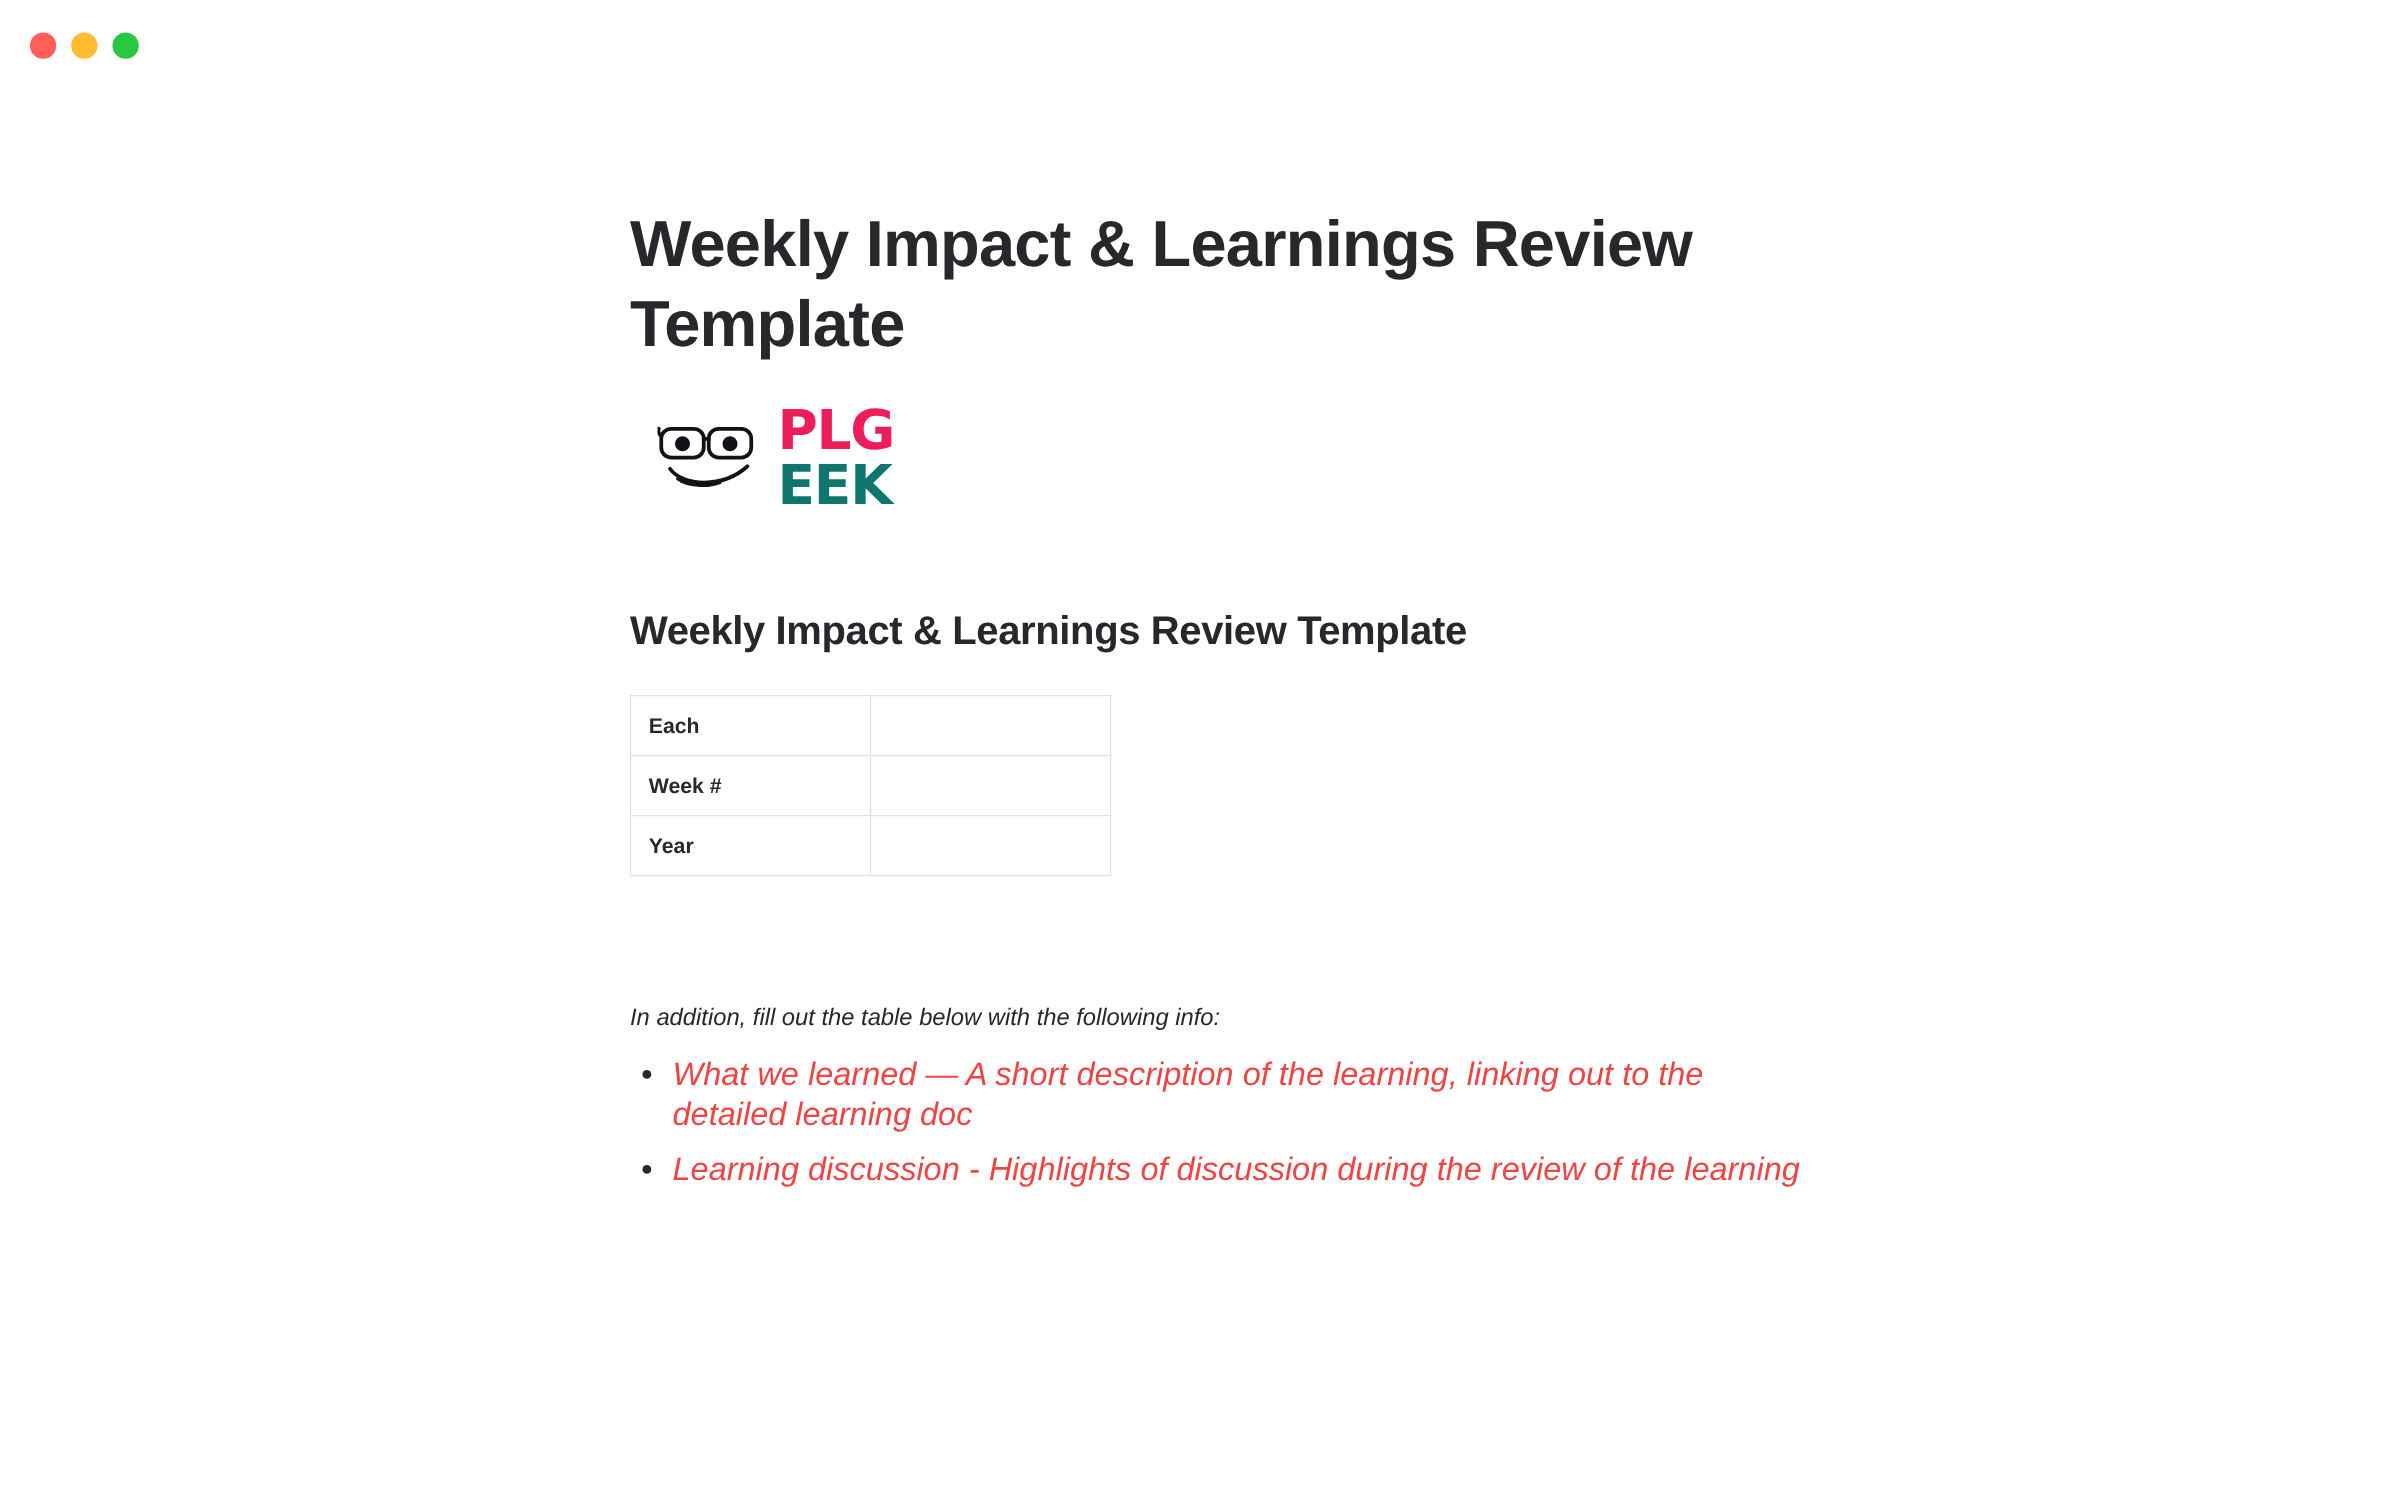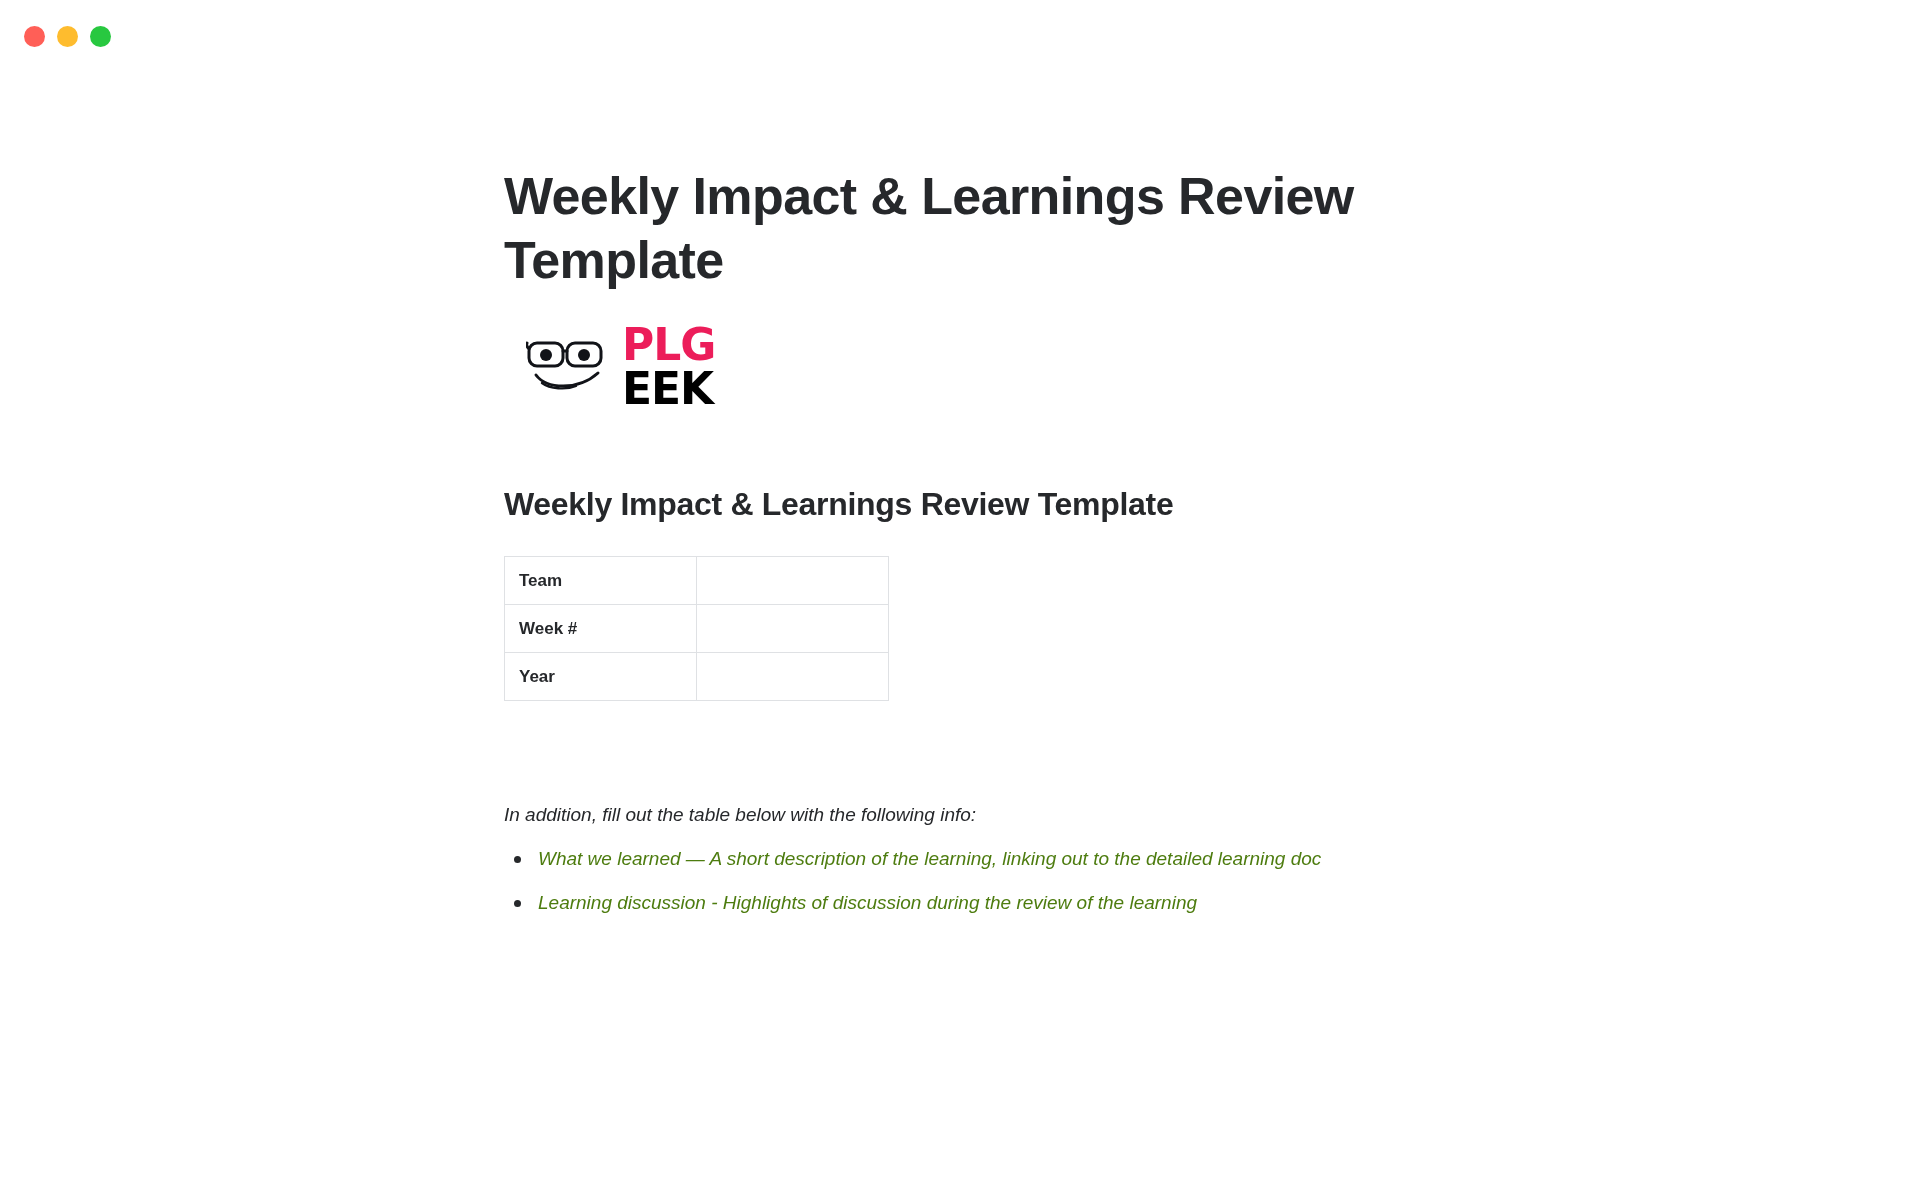--- a/index.html
+++ b/index.html
@@ -79,21 +79,21 @@
     font-family: "DejaVu Sans", sans-serif;
     font-size: 44px;
     font-weight: bold;
     letter-spacing: -1px;
     line-height: 44px;
     display: flex;
     align-items: baseline;
     flex-direction: column;
   }
   .wm-plg  { color: #ec1d5a; }
-  .wm-eek  { color: #000000; }
+  .wm-eek  { color: #0f766e; }
 
   h2.section-title {
     font-size: 32px;
     line-height: 40px;
     font-weight: bold;
     letter-spacing: -0.3px;
     margin: 0;
     color: #26282b;
   }
   .sp-1 { height: 86px; }
@@ -133,24 +133,24 @@
     color: #26282b;
     max-width: 790px;
   }
   ul.bullets {
     margin: 10px 0 0 0;
     padding-left: 34px;
     list-style: none;
   }
   ul.bullets li {
     position: relative;
-    font-size: 19px;
+    font-size: 26px;
     line-height: 32px;
     font-style: italic;
-    color: #4d7c0f;
+    color: #ef4444;
     margin-bottom: 12px;
     max-width: 920px;
   }
   ul.bullets li::before {
     content: "";
     position: absolute;
     left: -24px;
     top: 13px;
     width: 7px;
     height: 7px;
@@ -197,21 +197,21 @@
 
     <div class="sp-1"></div>
 
     <h2 class="section-title">Weekly Impact &amp; Learnings Review Template</h2>
 
     <div class="sp-2"></div>
 
     <table class="meta-table">
       <tbody>
         <tr>
-          <td class="meta-label">Team</td>
+          <td class="meta-label">Each</td>
           <td class="meta-value"></td>
         </tr>
         <tr>
           <td class="meta-label">Week #</td>
           <td class="meta-value"></td>
         </tr>
         <tr>
           <td class="meta-label">Year</td>
           <td class="meta-value"></td>
         </tr>

